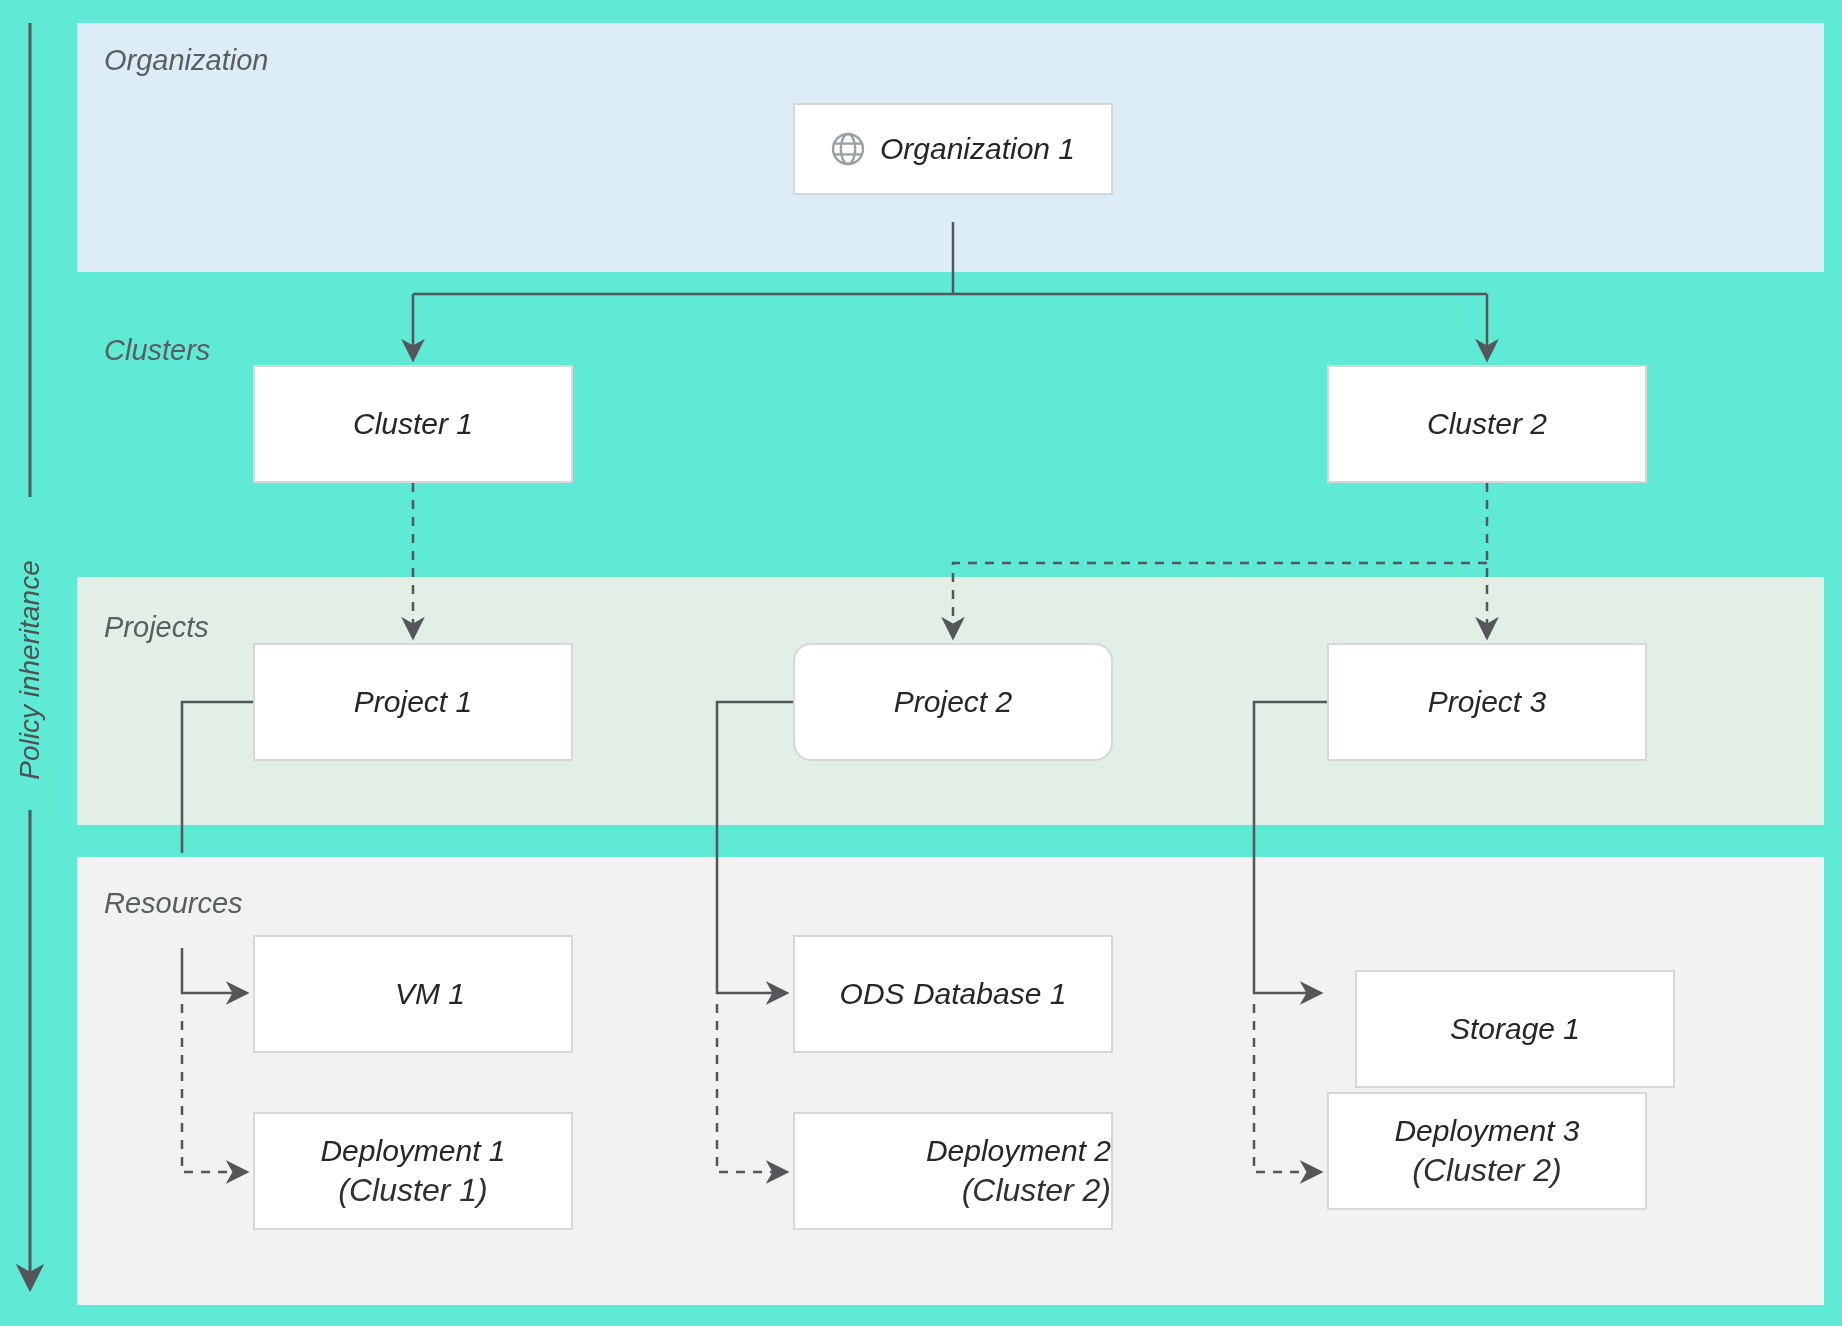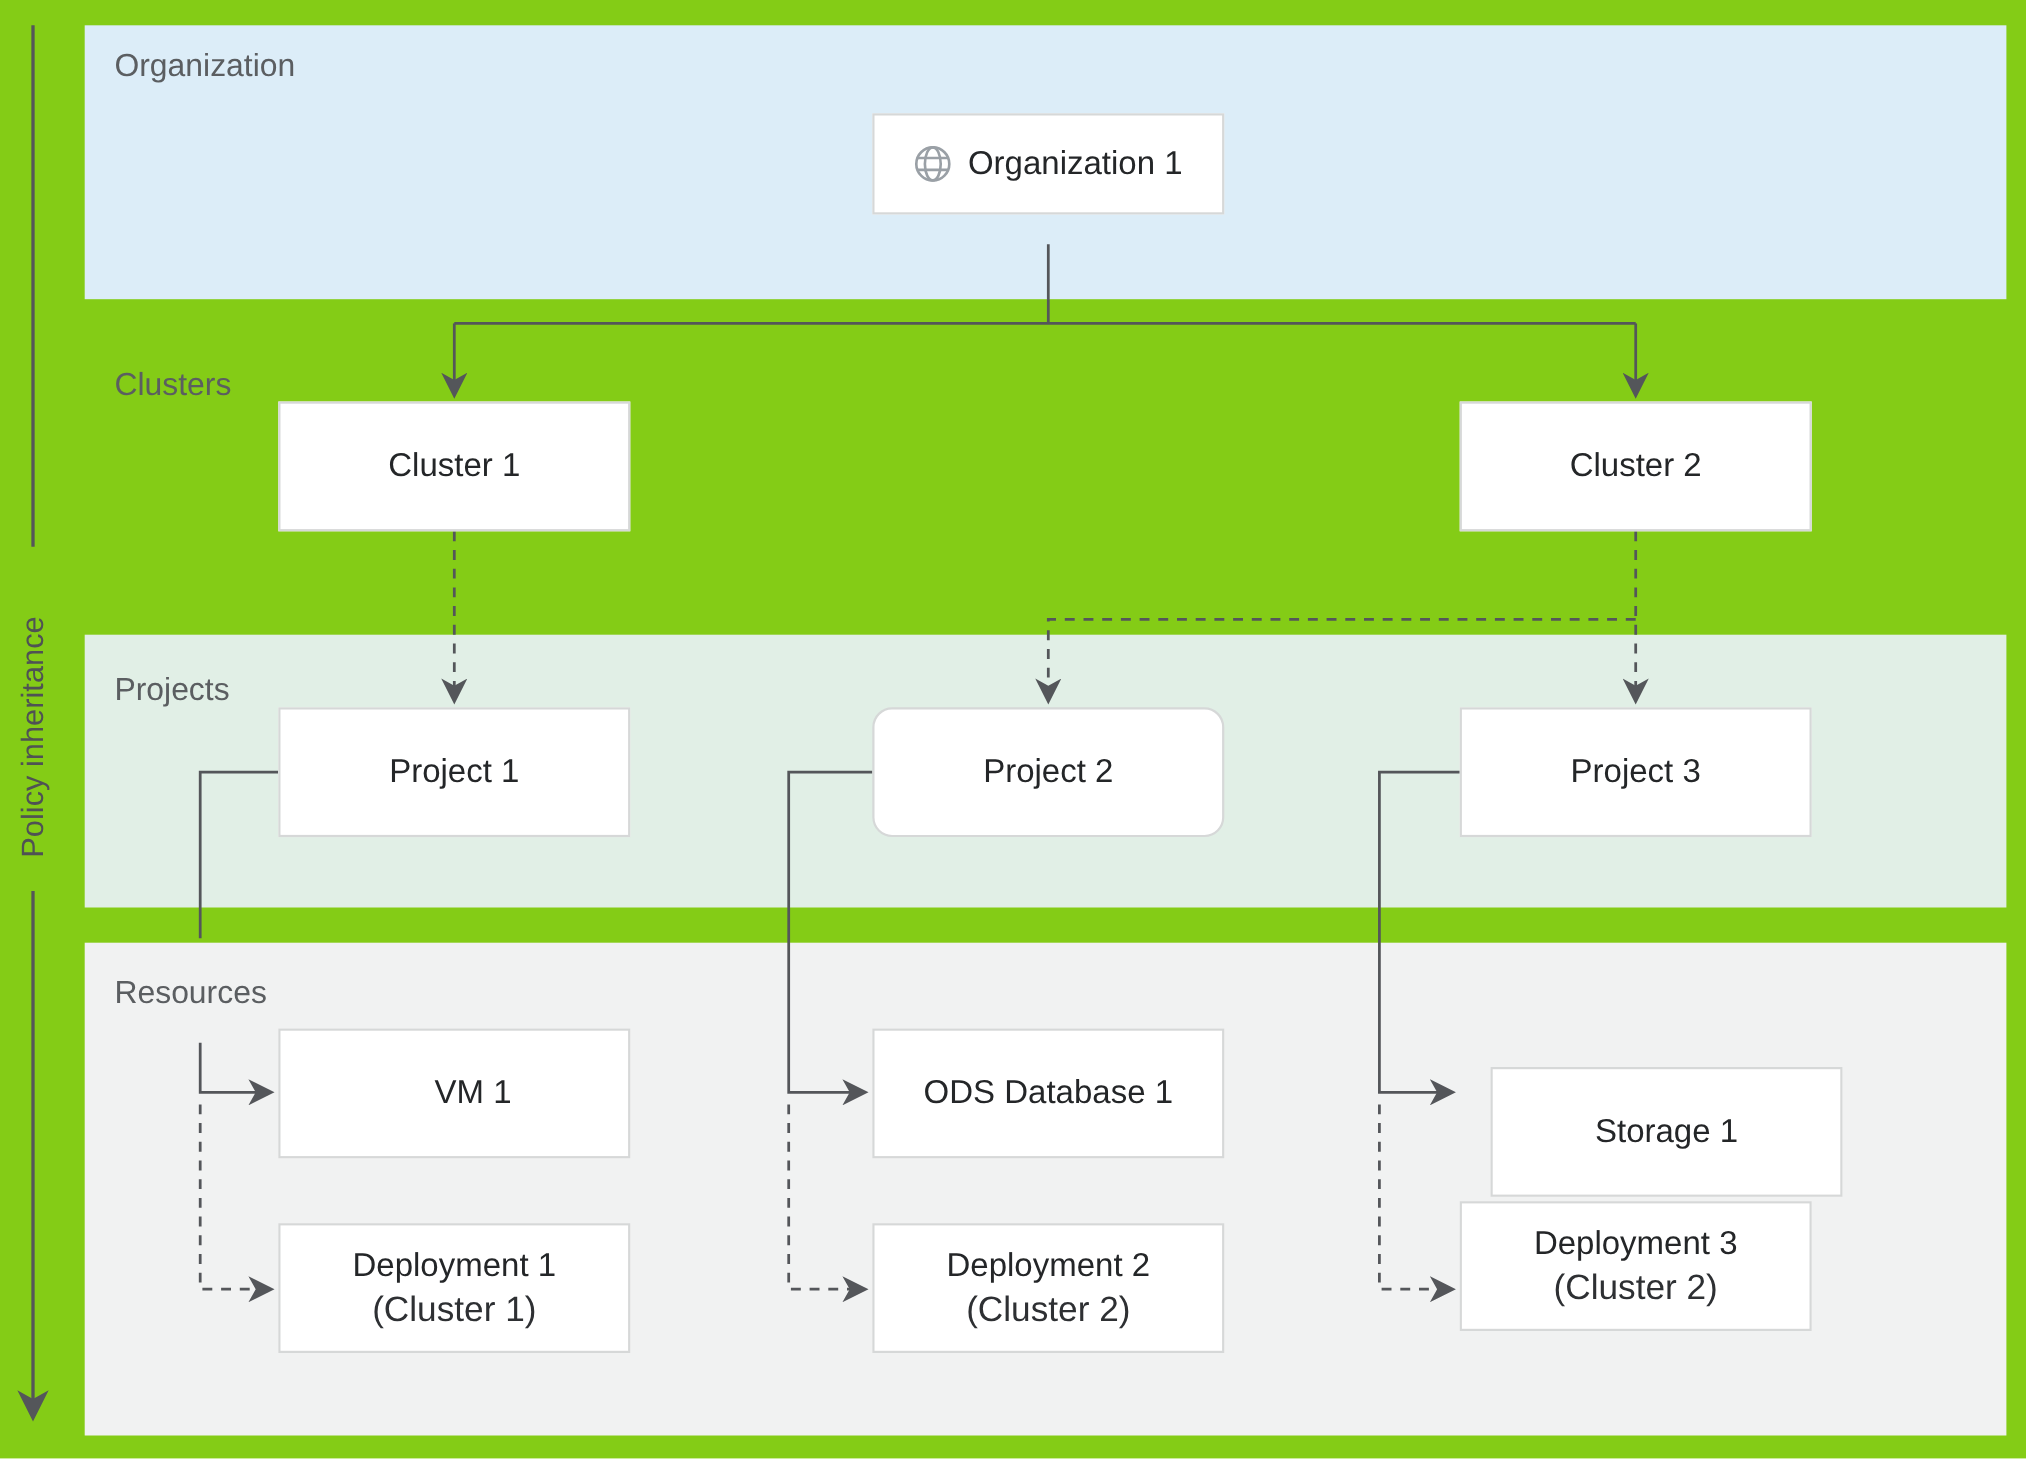--- a/index.html
+++ b/index.html
@@ -1,21 +1,22 @@
 <!DOCTYPE html>
 <html><head>
 <meta charset="utf-8">
 <style>
   html,body{margin:0;padding:0;background:#ffffff;}
   #canvas{
     position:relative;
     width:1842px;height:1326px;
-    background:#84cc16;
+    background:#5eead4;
     font-family:"Liberation Sans", sans-serif;
     overflow:hidden;
+    font-style:italic;
   }
   .band{position:absolute;left:77px;width:1747px;}
   .band-organization{top:23px;height:249px;background:#dcedf8;}
   .band-projects{top:577px;height:248px;background:#e1efe6;}
   .band-resources{top:857px;height:448px;background:#f1f2f2;}
   .band-label{
     position:absolute;left:104px;
     font-size:29px;color:#5b5e61;line-height:1;
     white-space:nowrap;
   }
@@ -134,21 +135,21 @@
     <span>ODS Database 1</span>
   </div>
   <div class="node" style="left:1327px;top:970px;margin-left:28px;">
     <span>Storage 1</span>
   </div>
 
   <div class="node" style="left:253px;top:1112px;">
     <span>Deployment 1</span>
     <span class="sub">(Cluster 1)</span>
   </div>
-  <div class="node" style="left:793px;top:1112px;">
+  <div class="node" style="left:793px;top:1112px;align-items:flex-end;">
     <span>Deployment 2</span>
     <span class="sub">(Cluster 2)</span>
   </div>
   <div class="node" style="left:1327px;top:1092px;">
     <span>Deployment 3</span>
     <span class="sub">(Cluster 2)</span>
   </div>
 
 </div>
 

